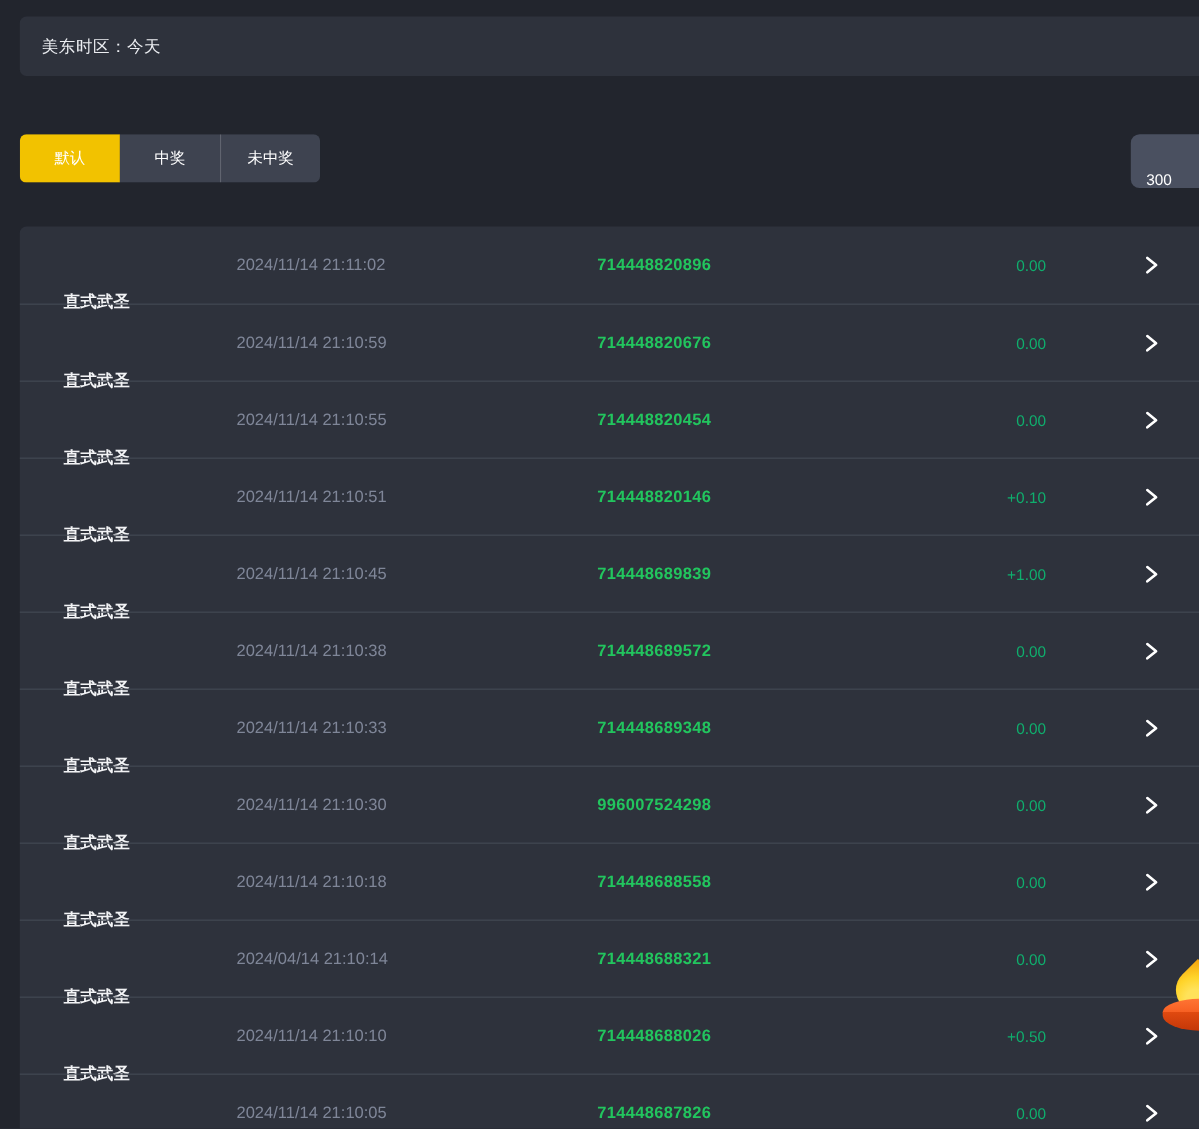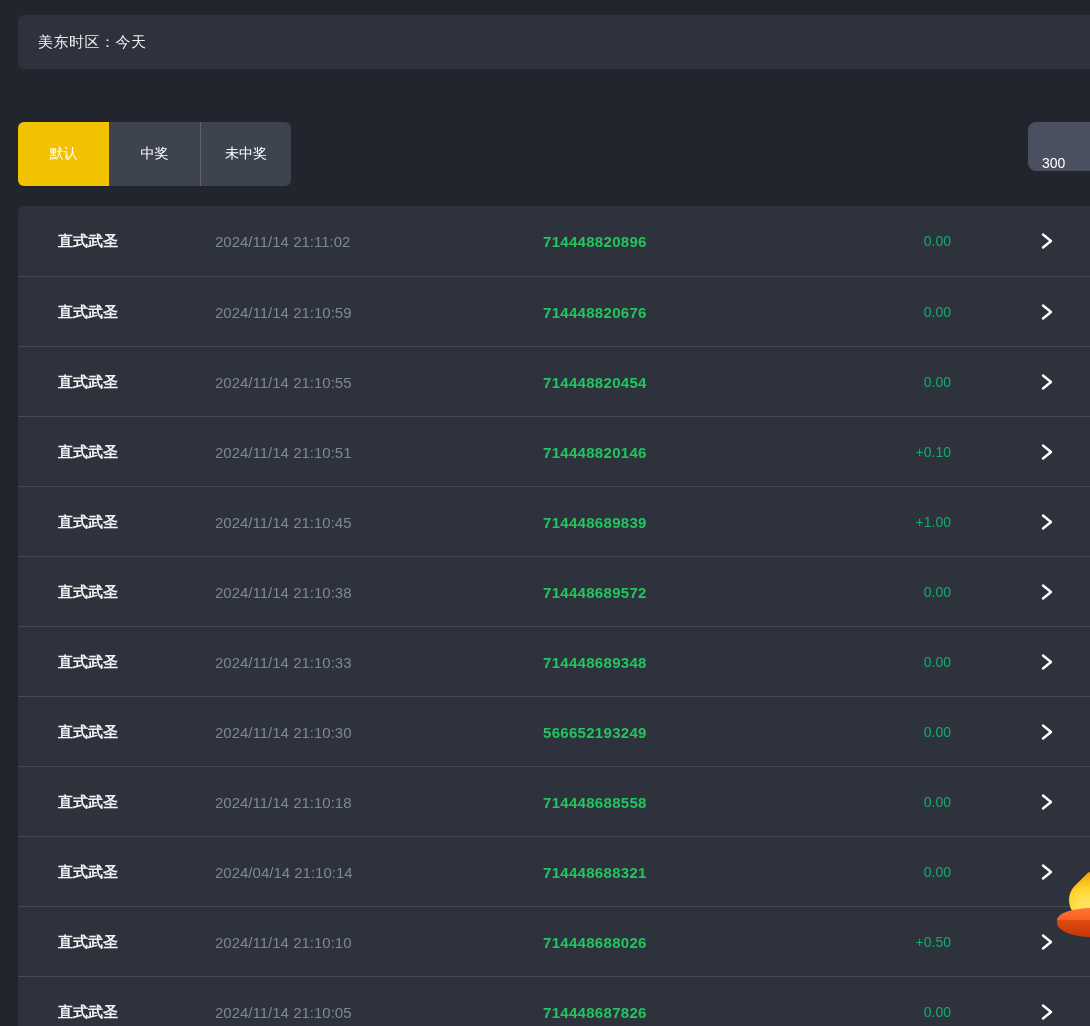--- a/index.html
+++ b/index.html
@@ -16,21 +16,21 @@
     font-family:"Liberation Sans","DejaVu Sans",sans-serif;
     color:#f2f3f5;
   }
   .header-bar{
     position:absolute;left:18px;top:15px;right:0;height:54px;
     background:var(--card-bg);border-radius:6px 0 0 6px;
     display:flex;align-items:center;padding-left:20px;
     font-size:15px;color:#eceef2;letter-spacing:.5px;
   }
   .tabs{
-    position:absolute;left:18px;top:122px;height:64px;
+    position:absolute;left:18px;top:122px;height:44px;
     display:flex;border-radius:6px;overflow:hidden;
   }
   .tab{
     width:91px;display:flex;align-items:center;justify-content:center;
     font-size:14px;color:#ffffff;background:var(--tab-inactive-bg);cursor:pointer;
   }
   .tab.active{background:var(--accent-yellow);}
   .tab:nth-child(3){border-left:1px solid rgba(255,255,255,.18);text-align:center;}
   .page-size-box{
     position:absolute;right:0;top:122px;height:49px;width:62px;
@@ -38,21 +38,21 @@
     display:flex;align-items:flex-end;padding-left:14px;
     font-size:14px;color:#ffffff;cursor:pointer;
   }
   .records{
     position:absolute;left:18px;top:206px;right:0;
     background:var(--card-bg);border-radius:6px 0 0 0;
   }
   .row{height:70px;position:relative;cursor:pointer;}
   .row + .row{border-top:1px solid var(--divider);}
   .row > span{position:absolute;top:50%;transform:translateY(-50%);white-space:nowrap;}
-  .game{left:40px;font-weight:bold;font-size:15px;color:#f2f3f5;}
+  .game{left:40px;font-weight:bold;font-size:15px;color:#f2f3f5;margin-top:34px;}
   .time{left:197px;font-size:15px;color:var(--muted-text);}
   .order{left:525px;font-weight:bold;font-size:15px;color:#22c55e;letter-spacing:.3px;}
   .amount{right:139px;font-size:14px;color:var(--amount-green);}
   .chevron{right:37px;width:12px;height:17px;display:flex;align-items:center;}
   .chevron svg{display:block;}
   
   .flame-float{position:absolute;left:1057px;top:882px;width:80px;height:56px;}
   .flame{
     position:absolute;left:12px;top:-2px;width:40px;height:40px;z-index:1;
     background:radial-gradient(circle at 62% 68%, #ffe25a 25%, var(--flame-yellow) 55%, #f6a60e 95%);
@@ -167,21 +167,21 @@
     <span class="chevron">
       <svg width="12" height="17" viewBox="0 0 12 17" xmlns="http://www.w3.org/2000/svg">
         <polyline points="2,2 10,8.5 2,15" fill="none" stroke="#ffffff" stroke-width="2.4" stroke-linecap="round" stroke-linejoin="round"></polyline>
       </svg>
     </span>
   </div>
 
   <div class="row">
     <span class="game">直式武圣</span>
     <span class="time">2024/11/14 21:10:30</span>
-    <span class="order">566652193249</span>
+    <span class="order">996007524298</span>
     <span class="amount">0.00</span>
     <span class="chevron">
       <svg width="12" height="17" viewBox="0 0 12 17" xmlns="http://www.w3.org/2000/svg">
         <polyline points="2,2 10,8.5 2,15" fill="none" stroke="#ffffff" stroke-width="2.4" stroke-linecap="round" stroke-linejoin="round"></polyline>
       </svg>
     </span>
   </div>
 
   <div class="row">
     <span class="game">直式武圣</span>

